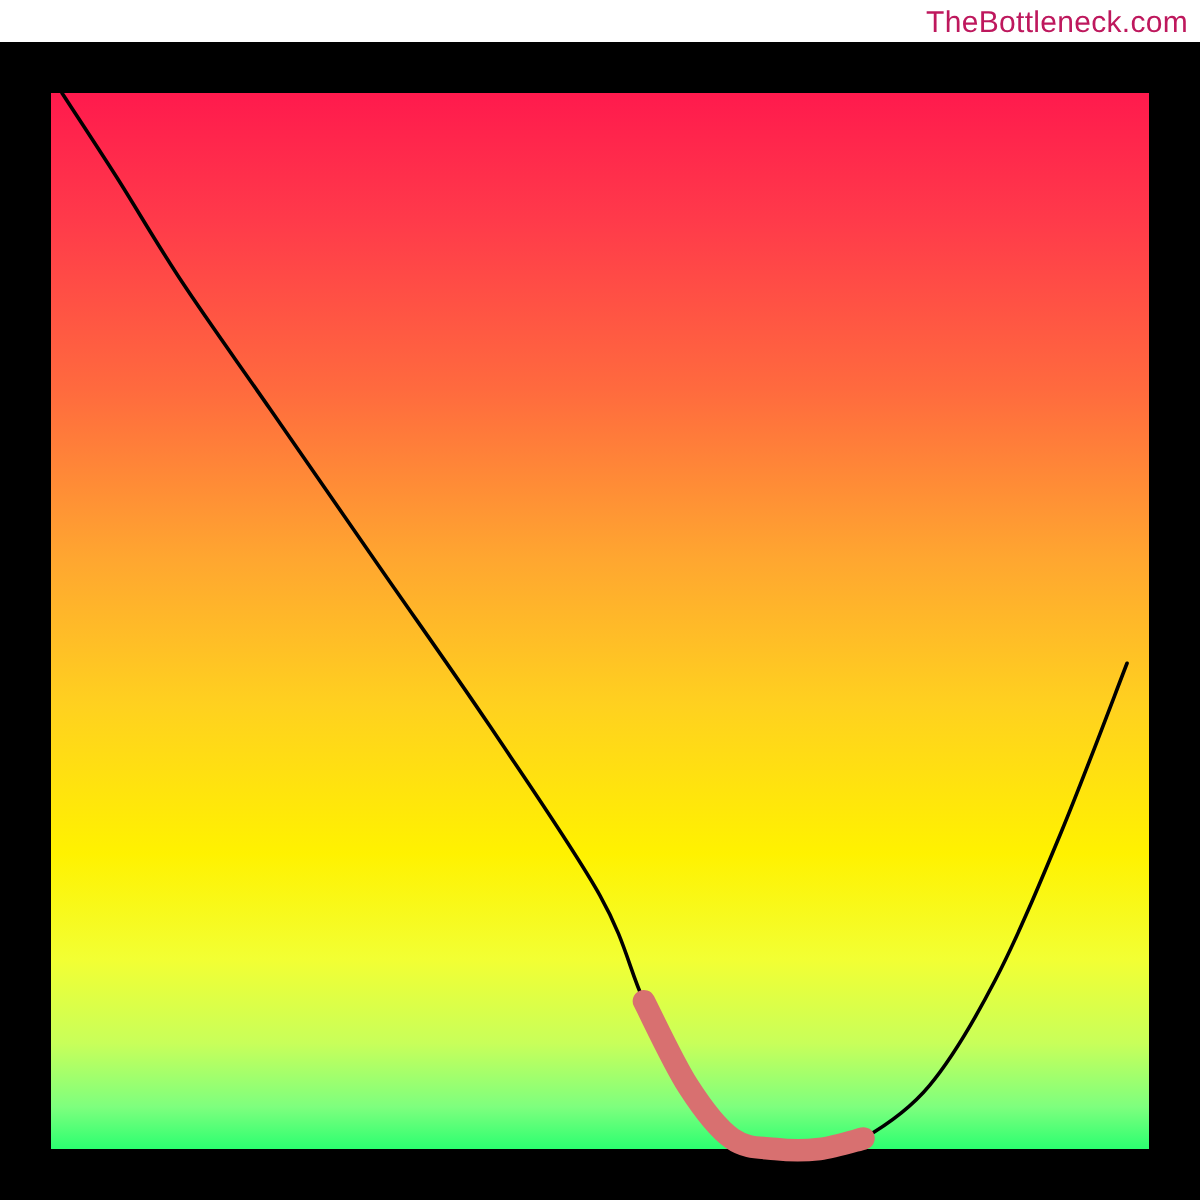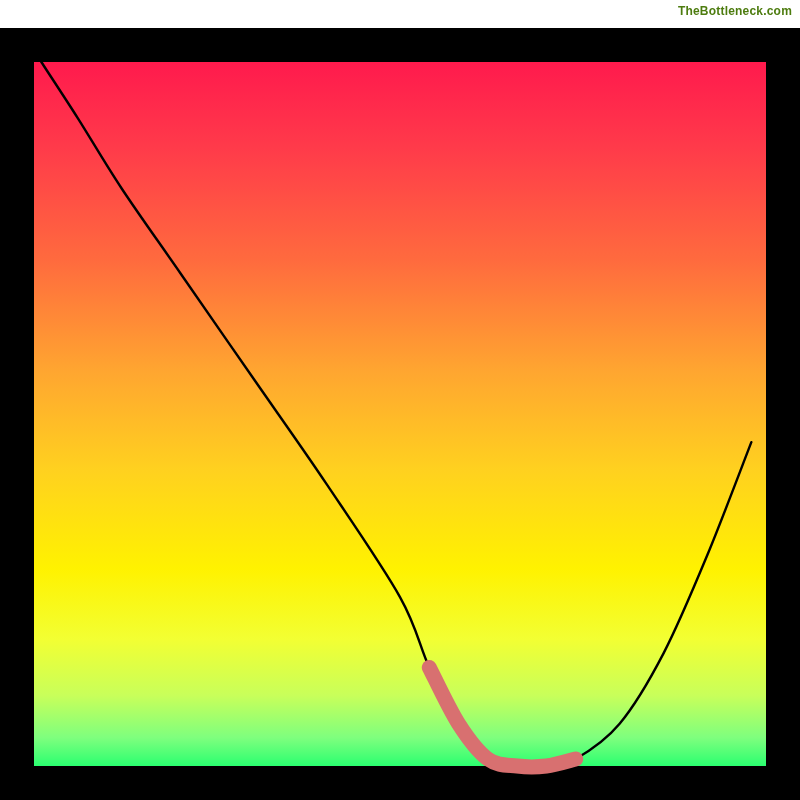--- a/index.html
+++ b/index.html
@@ -14,23 +14,23 @@
   }
   .container {
     position: relative;
     width: 800px;
     height: 800px;
   }
   .attribution {
     position: absolute;
     top: 4px;
     right: 8px;
-    font-size: 12px;
-    font-weight: 700;
-    color: #4d7c0f;
+    font-size: 20px;
+    font-weight: 400;
+    color: #be185d;
     z-index: 10;
     letter-spacing: 0.2px;
   }
   svg.chart {
     position: absolute;
     top: 28px;
     left: 0;
     width: 800px;
     height: 772px;
     display: block;

